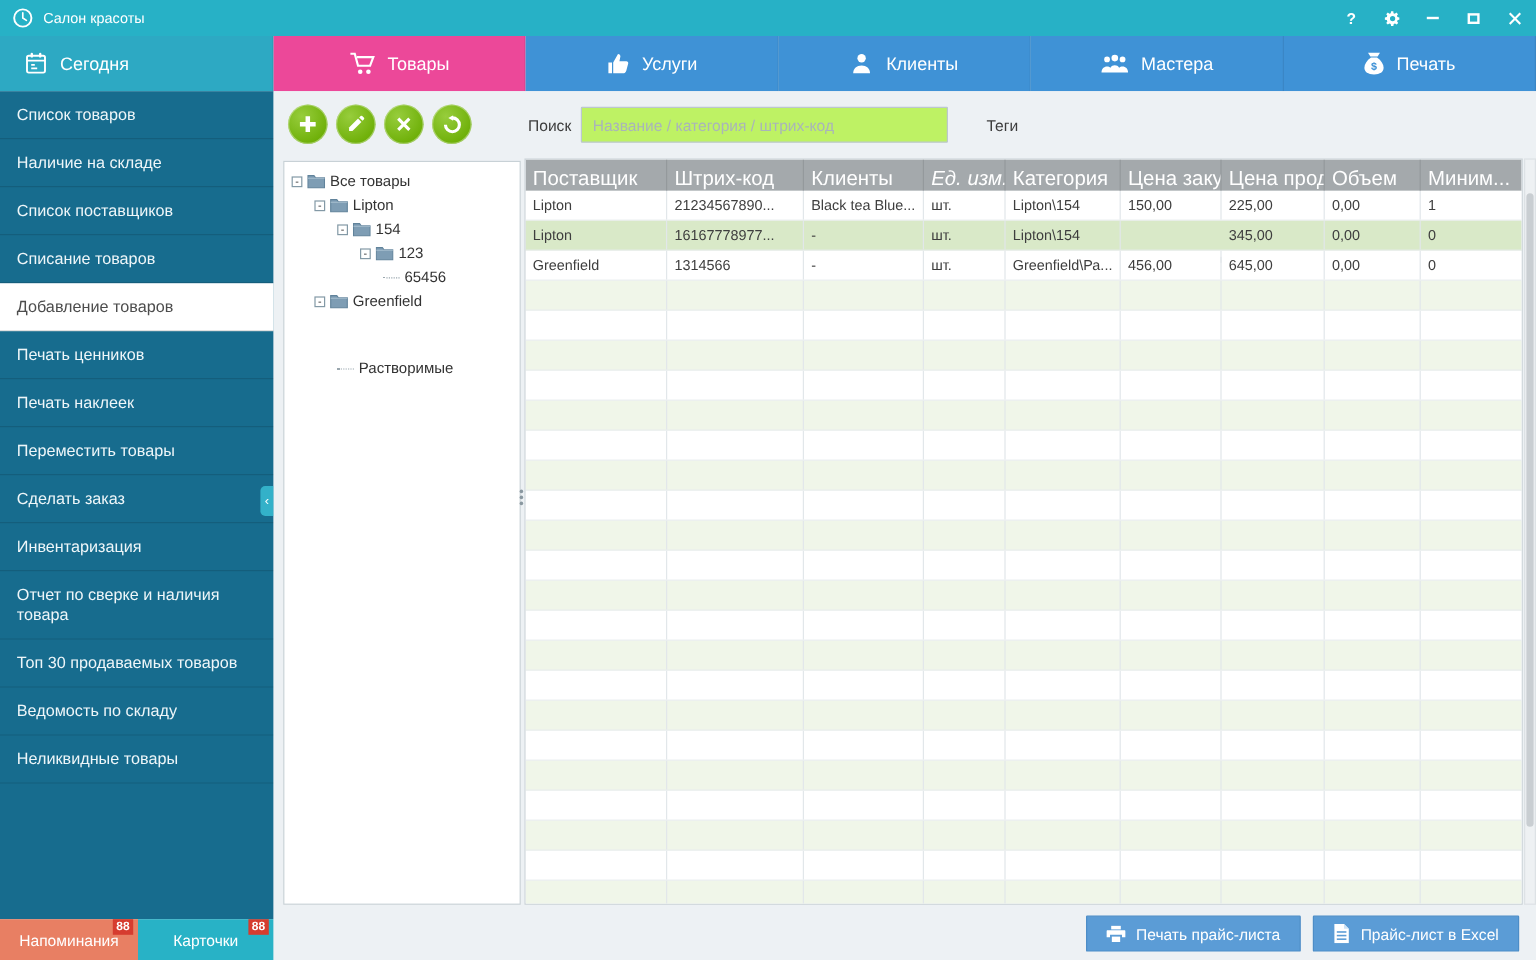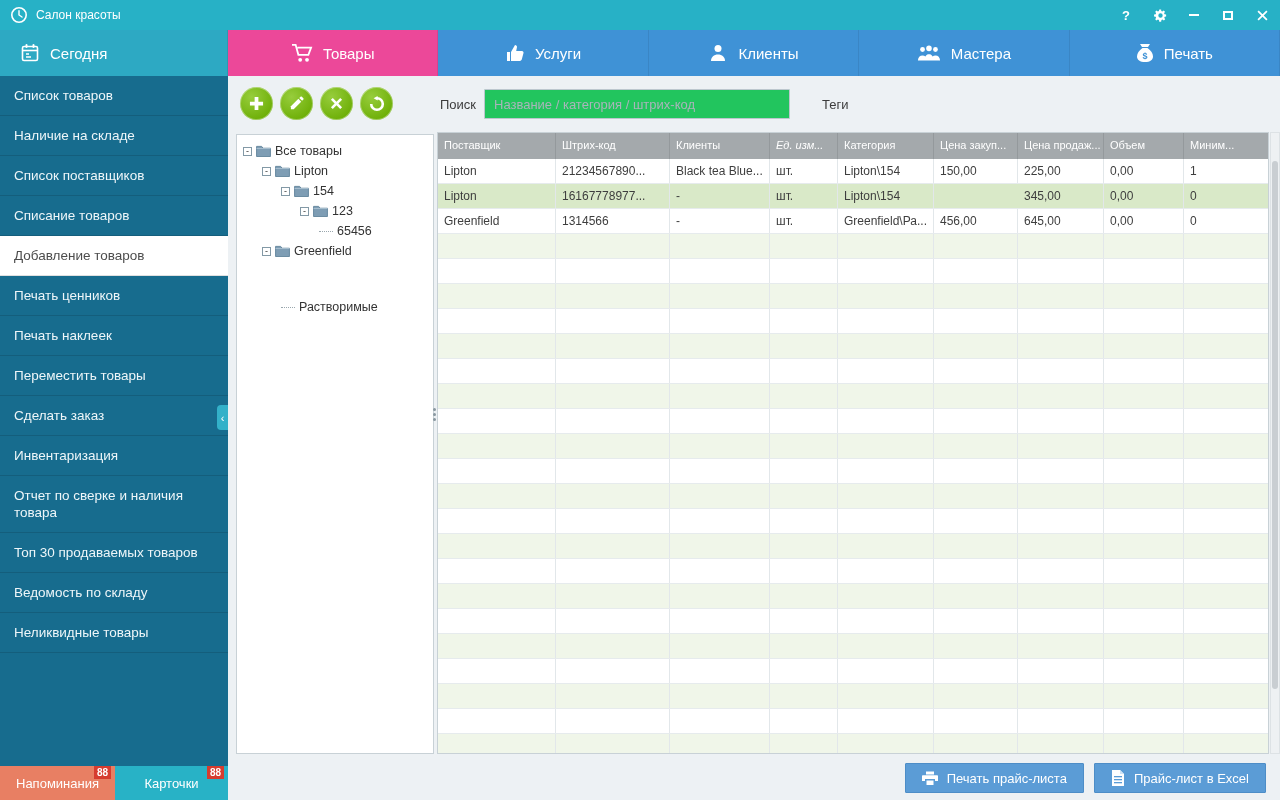--- a/index.html
+++ b/index.html
@@ -46,41 +46,41 @@
   
   .main { position:absolute; top:76px; left:228px; right:0; bottom:0; background:#edf1f4; }
   .toolbar { position:absolute; top:0; left:0; right:0; height:56px; }
   .round-btn { position:absolute; top:11px; width:33px; height:33px; border-radius:50%; border:none;
                background:radial-gradient(circle at 35% 30%, #97cd3c, #6fb009 72%);
                display:flex; align-items:center; justify-content:center;
                box-shadow:inset 0 0 0 1px rgba(255,255,255,.35); cursor:default; }
   .btn-add{left:12px} .btn-edit{left:52px} .btn-del{left:92px} .btn-refresh{left:132px}
   .tool-label { position:absolute; top:21px; font-size:13px; color:#3c3c3c; }
   .search-label{left:212px} .tags-label{left:594px}
-  .tool-input { position:absolute; top:13px; height:30px; border:1px solid #bcc7ce; background:#22c55e;
+  .tool-input { position:absolute; top:13px; height:30px; border:1px solid #bcc7ce; background:#bef264;
                 font-size:13px; padding:0 9px; color:#333; border-radius:1px; font-family:inherit; }
   .tool-input::placeholder { color:#a9b4ba; }
   .search-input{left:256px; width:306px} .tags-input{left:624px; width:414px}
 
   
   .tree-panel { position:absolute; left:8px; top:58px; width:198px; bottom:46px; background:#fff;
                 border:1px solid #c8d1d6; padding-top:6px; font-size:12.5px; color:#333; overflow:hidden; }
   .tree-row { display:flex; align-items:center; height:20px; white-space:nowrap; }
   .expander { width:9px; height:9px; border:1px solid #8399a6; background:#fff; font-size:9px;
               line-height:7px; text-align:center; color:#333; margin-right:4px; flex:none; }
   .tree-folder { margin-right:4px; display:flex; flex:none; }
   .tree-dots { width:14px; border-top:1px dotted #9aa7ae; margin-right:4px; flex:none; }
   .splitter { position:absolute; left:205px; top:330px; width:4px; }
   .splitter b { display:block; width:3px; height:3px; border-radius:50%; background:#8a98a0; margin:2px 0; }
 
   
   .table-panel { position:absolute; left:209px; top:56px; right:11px; bottom:46px; background:#fff;
                  border:1px solid #c8d1d6; overflow:hidden; }
   .thead { display:flex; height:26px; background:#a4a9ac; }
-  .th { color:#fff; font-size:11px; padding:6px 6px 0 6px; border-right:1px solid #94999c;
+  .th { color:#fff; font-size:17px; padding:6px 6px 0 6px; border-right:1px solid #94999c;
         flex:none; overflow:hidden; white-space:nowrap; }
   .trow { display:flex; height:25px; border-bottom:1px solid #e6ebed; background:#fff; }
   .trow.alt { background:#f0f6e9; }
   .trow.sel { background:#d9e9c8; }
   .td { font-size:12px; color:#3e3e3e; padding:5px 6px 0 6px; border-right:1px solid #e2e7ea;
         flex:none; overflow:hidden; white-space:nowrap; }
 
   
   .vscroll { position:absolute; top:56px; right:0; width:10px; bottom:46px; background:#eef1f3;
              border:1px solid #dde2e5; }

